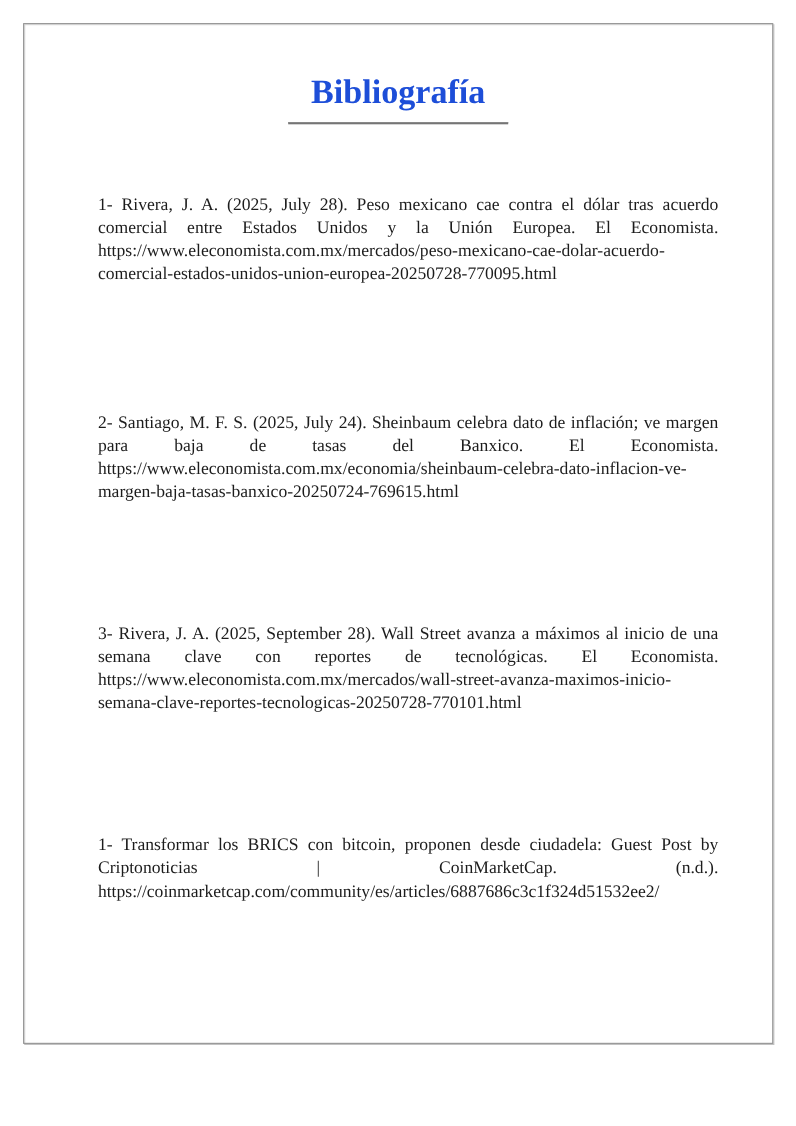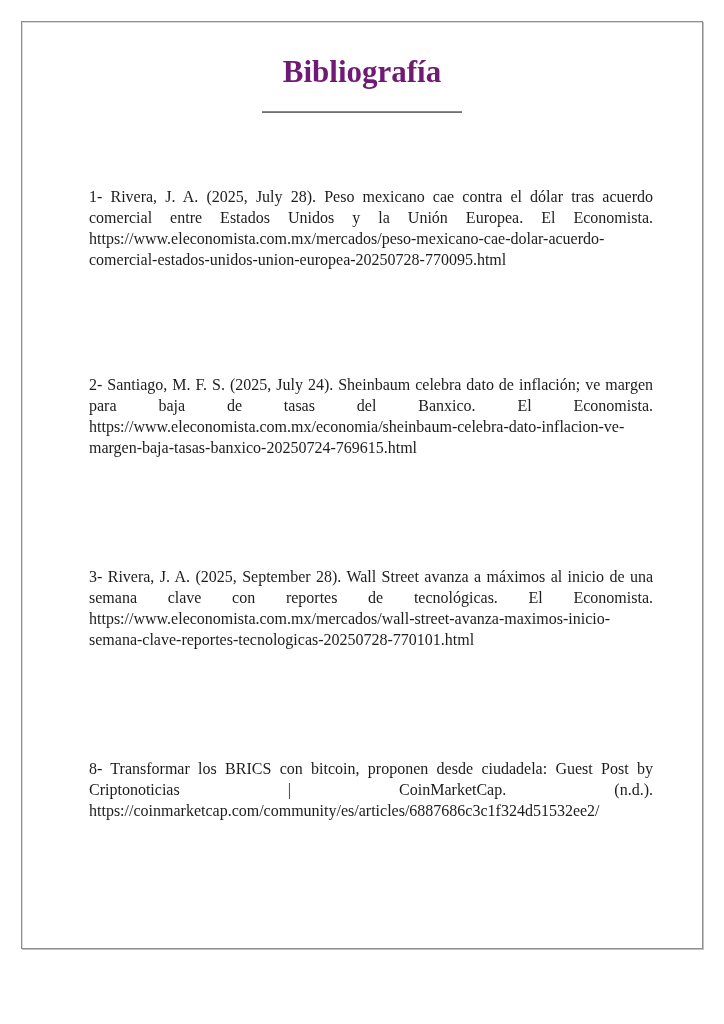--- a/index.html
+++ b/index.html
@@ -23,27 +23,27 @@
     box-sizing: border-box;
     border: 1px solid #8f8f8f;
     box-shadow: 1px 1px 0 #c2c2c2, inset 1px 1px 0 #d9d9d9;
     background: #ffffff;
   }
   .doc-title {
     position: absolute;
     top: 49px;
     left: 0;
     right: 0;
-    margin: 4px;
+    margin: 16px;
     text-align: center;
     font-family: "Liberation Serif", serif;
     font-weight: 700;
     font-size: 31px;
     line-height: 38px;
-    color: #701a75;
+    color: #1d4ed8;
   }
   .title-divider {
     position: absolute;
     top: 111px;
     left: 262px;
     width: 200px;
     height: 2px;
     background: #707070;
     border-top: 1px solid #8a8a8a;
     box-sizing: border-box;
@@ -53,33 +53,33 @@
     left: 89px;
     width: 564px;
     margin: 0;
     text-align: justify;
     font-family: "Liberation Serif", serif;
     font-size: 16px;
     line-height: 21px;
     color: #1c1c1c;
     overflow-wrap: break-word;
   }
-  .ref-1 { top: 186px; }
+  .ref-1 { top: 176px; }
   .ref-2 { top: 374px; font-family: Liberation Serif, serif; }
   .ref-3 { top: 566px; }
   .ref-4 { top: 758px; }
 </style>
 </head>
 <body>
 
 <div class="page-frame"></div>
 
 <h1 class="doc-title">Bibliografía</h1>
 
 <div class="title-divider"></div>
 
 <p class="reference ref-1">1- Rivera, J. A. (2025, July 28). Peso mexicano cae contra el dólar tras acuerdo comercial entre Estados Unidos y la Unión Europea. El Economista. https://www.eleconomista.com.mx/mercados/peso-mexicano-cae-dolar-acuerdo-comercial-estados-unidos-union-europea-20250728-770095.html</p>
 
 <p class="reference ref-2">2- Santiago, M. F. S. (2025, July 24). Sheinbaum celebra dato de inflación; ve margen para baja de tasas del Banxico. El Economista. https://www.eleconomista.com.mx/economia/sheinbaum-celebra-dato-inflacion-ve-margen-baja-tasas-banxico-20250724-769615.html</p>
 
 <p class="reference ref-3">3- Rivera, J. A. (2025, September 28). Wall Street avanza a máximos al inicio de una semana clave con reportes de tecnológicas. El Economista. https://www.eleconomista.com.mx/mercados/wall-street-avanza-maximos-inicio-semana-clave-reportes-tecnologicas-20250728-770101.html</p>
 
-<p class="reference ref-4">8- Transformar los BRICS con bitcoin, proponen desde ciudadela: Guest Post by Criptonoticias | CoinMarketCap. (n.d.). https://coinmarketcap.com/community/es/articles/6887686c3c1f324d51532ee2/</p>
+<p class="reference ref-4">1- Transformar los BRICS con bitcoin, proponen desde ciudadela: Guest Post by Criptonoticias | CoinMarketCap. (n.d.). https://coinmarketcap.com/community/es/articles/6887686c3c1f324d51532ee2/</p>
 
 </body></html>

